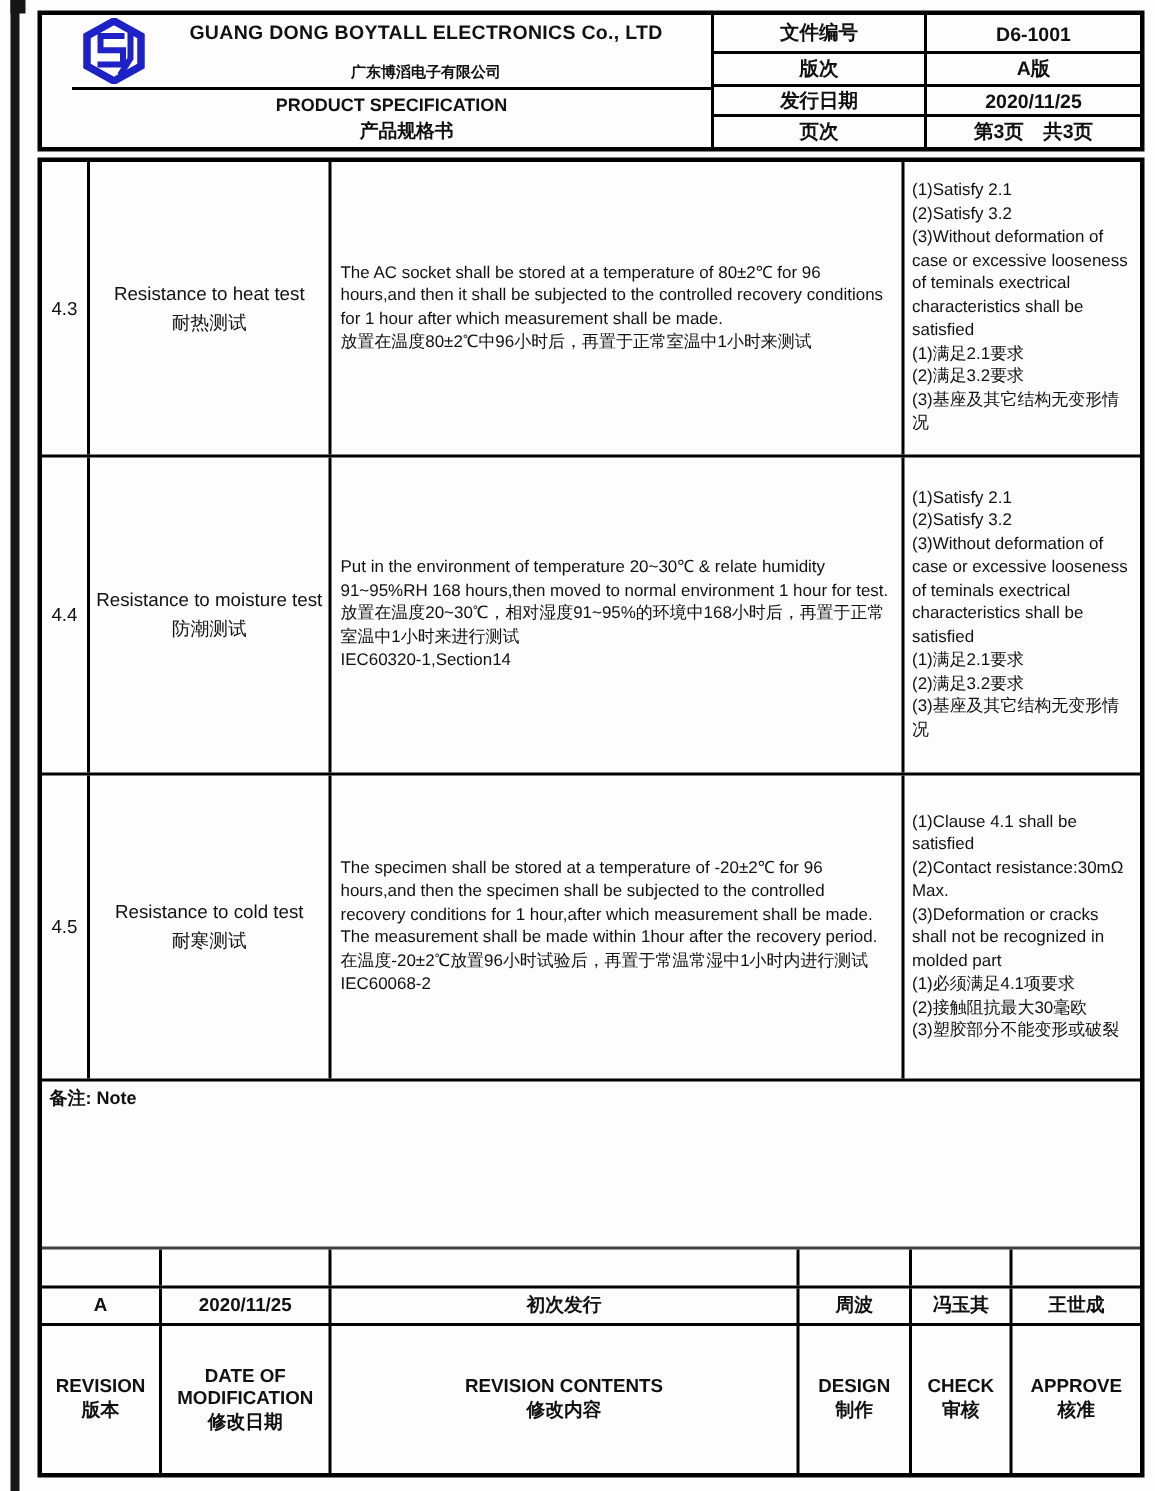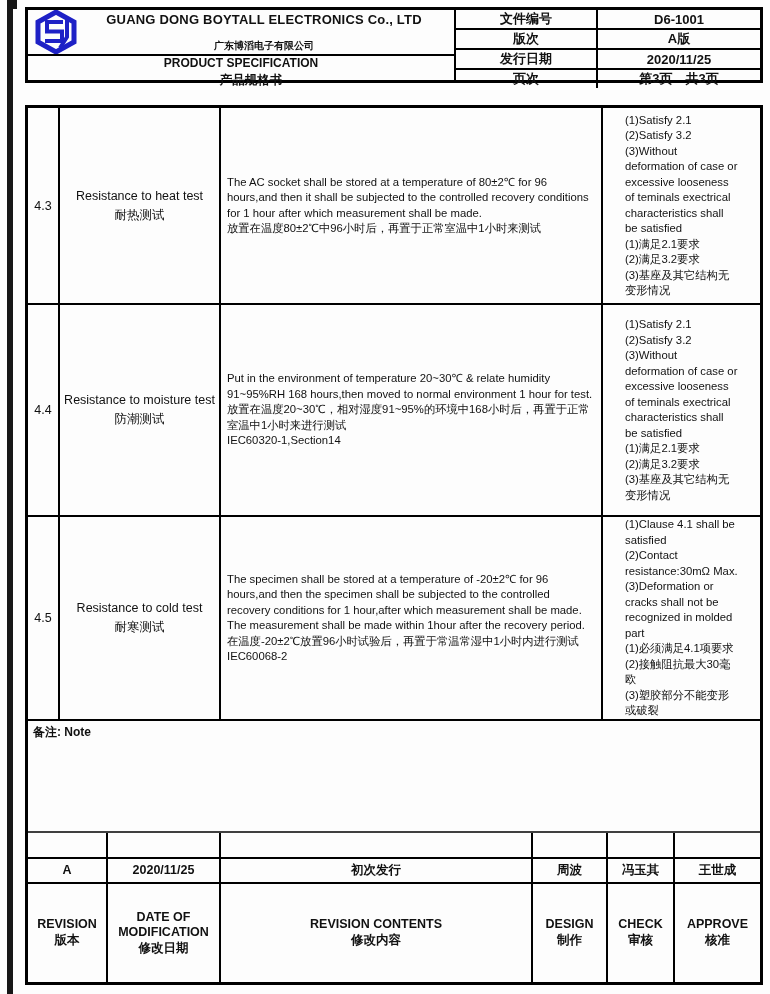--- a/index.html
+++ b/index.html
@@ -8,22 +8,22 @@
   .page {
     position:relative; width:770px; height:994px; background:#fdfdfd;
     overflow:hidden; margin:0 auto;
   }
   
   .scan-bar { position:absolute; left:7px; top:0; width:6px; height:994px; background:#161616; }
   .scan-notch { position:absolute; left:7px; top:0; width:10px; height:9px; background:#161616; }
 
   
   .header-box {
-    position:absolute; left:25px; top:7px; width:738px; height:76px;
-    border:3px solid #000; display:flex;
+    position:absolute; left:25px; top:7px; width:738px; height:94px;
+    border:3px solid #000; display:flex;padding-left:20px;
   }
   .hb-left { width:428px; border-right:2px solid #000; display:flex; flex-direction:column; }
   .hb-company { height:50px; border-bottom:2px solid #000; display:flex; align-items:center; }
   .logo-wrap { width:56px; display:flex; justify-content:center; align-items:center; }
   .hb-company-text { flex:1; text-align:center; padding-right:10px; }
   .company-en { font-weight:bold; font-size:13px; letter-spacing:.2px; }
   .company-cn { font-weight:bold; font-size:10px; margin-top:12px; }
   .hb-title { flex:1; display:flex; flex-direction:column; justify-content:center; text-align:center; }
   .title-en { font-weight:bold; font-size:12px; }
   .title-cn { font-weight:bold; font-size:12.5px; margin-top:2px;margin-left:20px; }
@@ -43,21 +43,21 @@
   }
   .trow { display:flex; border-bottom:2px solid #000; }
   .trow.h43 { height:197px; } .trow.h44 { height:212px; } .trow.h45 { height:204px; }
   .cell { border-right:2px solid #000; }
   .c-num { width:32px; display:flex; align-items:center; justify-content:center; font-size:12.5px; }
   .c-name { width:161px; display:flex; flex-direction:column; align-items:center; justify-content:center;
             text-align:center; font-size:12.5px; line-height:1.5; }
   .c-desc { width:382px; display:flex; flex-direction:column; justify-content:center;
             padding:16px 6px; font-size:11.3px; line-height:15.5px; white-space:pre-line; }
   .c-req  { flex:1; border-right:none; display:flex; flex-direction:column; justify-content:center;
-            padding:2px 22px; font-size:11.3px; line-height:15.5px; white-space:pre-line; }
+            padding:2px 5px; font-size:11.3px; line-height:15.5px; white-space:pre-line; }
 
   .note-row { height:112px; border-bottom:2px solid #404040; padding:3px 5px;
               font-weight:bold; font-size:12px; }
 
   .rev-row { display:flex; border-bottom:2px solid #000; }
   .rev-row:last-child { border-bottom:none; }
   .rev-row.empty { height:26px; }
   .rev-row.data  { height:25px; font-weight:bold; font-size:12.5px; }
   .rev-row.head  { flex:1; font-weight:bold; font-size:12.5px; }
   .rc { border-right:2px solid #000; display:flex; align-items:center; justify-content:center;

